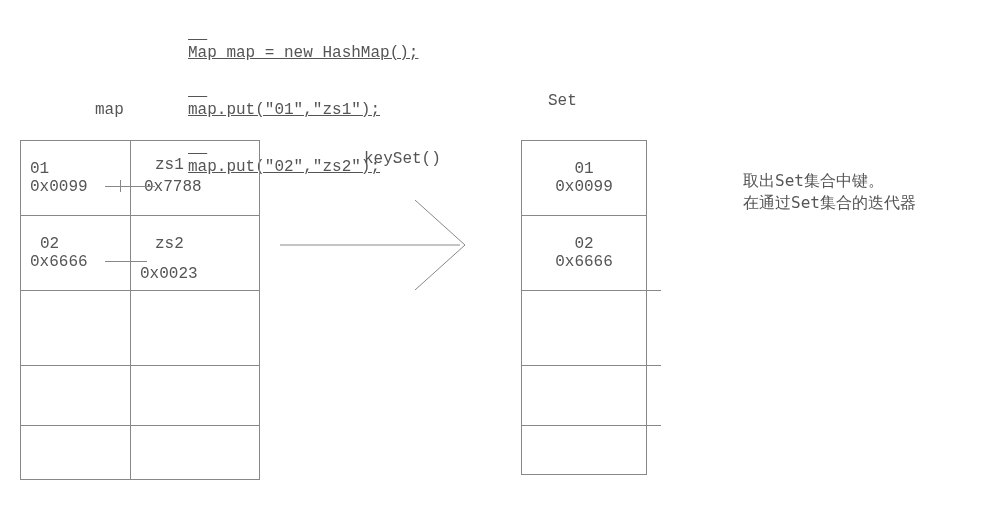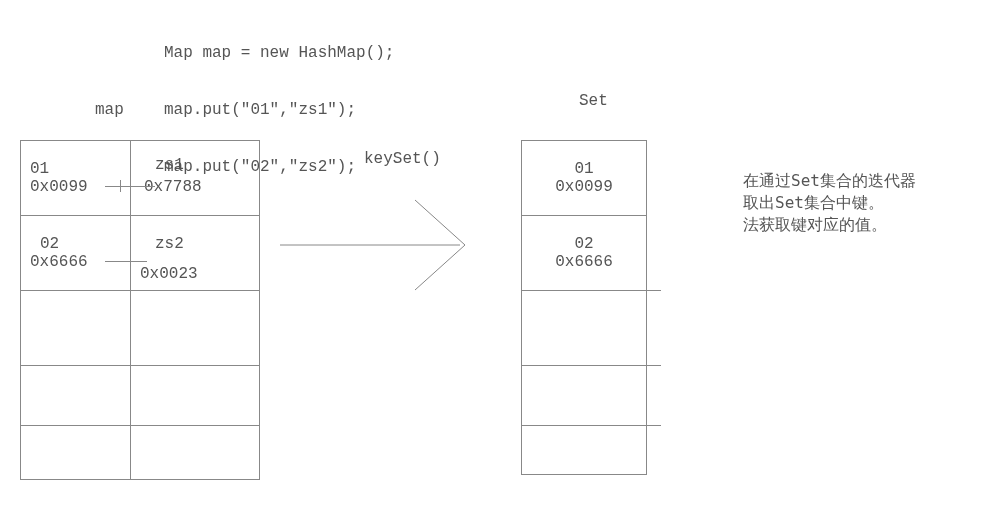--- a/index.html
+++ b/index.html
@@ -8,34 +8,35 @@
     width: 1003px;
     height: 505px;
     background: #ffffff;
     font-family: "SimSun", "Courier New", monospace;
     font-size: 16px;
     color: #555;
     position: relative;
   }
   .code-block {
     position: absolute;
-    left: 164px;
+    left: 188px;
     top: 6px;
     line-height: 19px;
     white-space: pre;
     font-family: "Courier New", monospace;
+    text-decoration: underline;
   }
   .map-label {
     position: absolute;
     left: 95px;
     top: 101px;
   }
   .set-label {
     position: absolute;
-    left: 579px;
+    left: 548px;
     top: 92px;
     text-align: right;
   }
   .keyset-label {
     position: absolute;
     left: 364px;
     top: 150px;
     font-family: "Courier New", monospace;
   }
   .explain {
@@ -132,23 +133,22 @@
   <div>Map map = new HashMap();</div>
   <div>map.put("01","zs1");</div>
   <div>map.put("02","zs2");</div>
 </div>
 
 <div class="map-label">map</div>
 <div class="set-label">Set</div>
 <div class="keyset-label">keySet()</div>
 
 <div class="explain">
+  <div>取出Set集合中键。</div>
   <div>在通过Set集合的迭代器</div>
-  <div>取出Set集合中键。</div>
-  <div>法获取键对应的值。</div>
 </div>
 
 <div class="map-table"></div>
 <div class="map-vline"></div>
 <div class="map-row-line" style="top:215px;"></div>
 <div class="map-row-line" style="top:290px;"></div>
 <div class="map-row-line" style="top:365px;"></div>
 <div class="map-row-line" style="top:425px;"></div>
 
 <div class="map-cell" style="left:30px; top:160px;">01</div>

